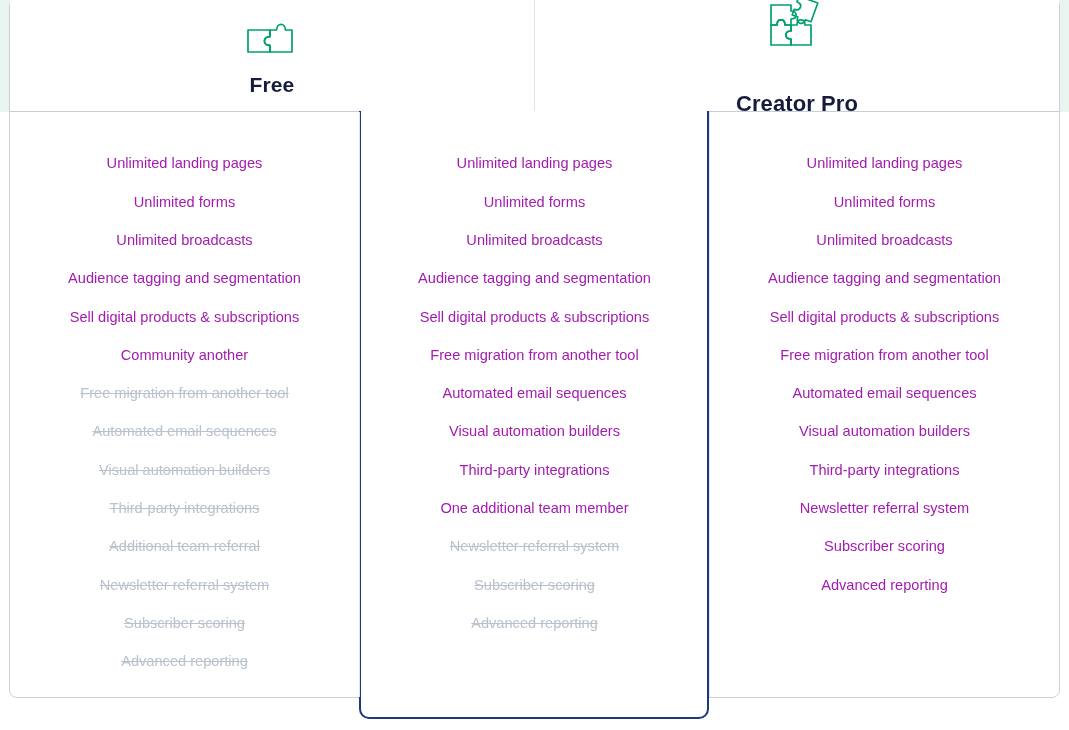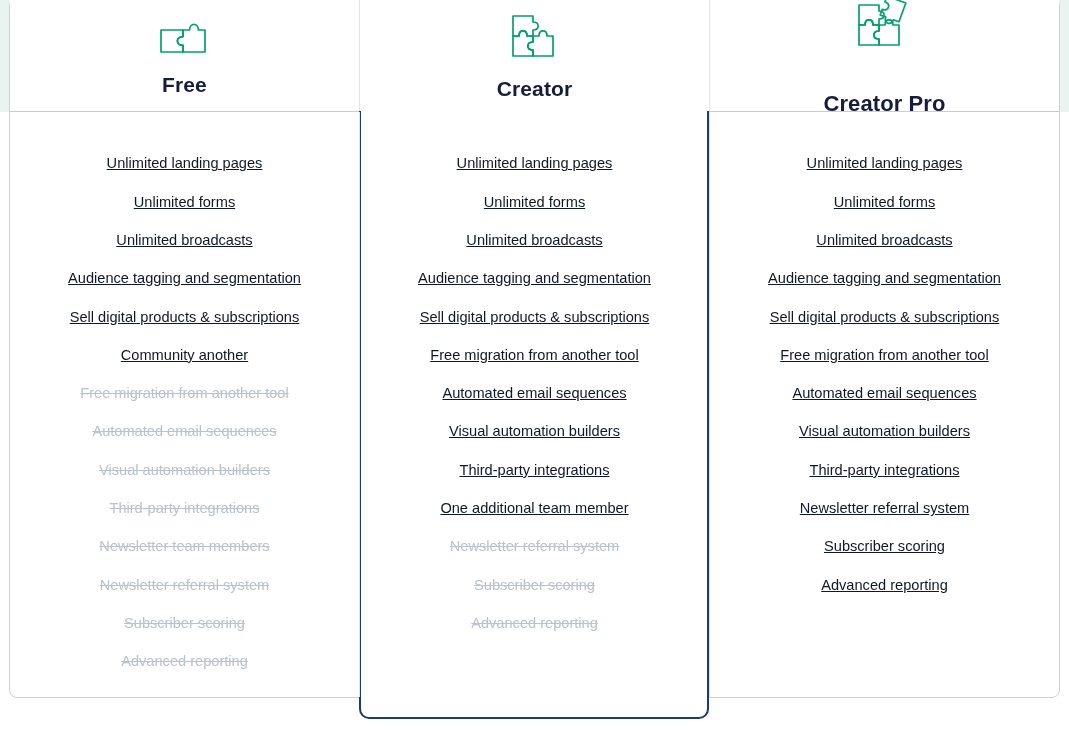--- a/index.html
+++ b/index.html
@@ -78,27 +78,26 @@
     flex: 1 1 0;
     border-right: 1px solid #dfe5eb;
     padding-top: 33px;
   }
   .body-cell:last-child { border-right: none; }
 
   .feature {
     text-align: center;
     font-size: 14.6px;
     line-height: 1.2;
-    color: #0f172a;
+    color: #a21caf;
     height: 38.3px;
     display: flex;
     align-items: center;
     justify-content: center;
     padding: 0 10px;
-    text-decoration: underline;
   }
   .feature.off {
     color: #b9c2cd;
     text-decoration: line-through;
     text-decoration-thickness: 1px;
   }
 
   
   #featured-card {
     position: absolute;
@@ -128,28 +127,20 @@
 
   <div id="table-container">
 
     <div class="header-row" id="header-row">
         <div class="header-cell">
           <span class="plan-icon"><svg width="56" height="48" viewBox="0 0 56 48" fill="none" stroke="#00a070" stroke-width="1.7" stroke-linejoin="round" stroke-linecap="round">
               <path d="M4,16 L26,16 L26,22.6 C18.52,22.6 18.52,31.4 26,31.4 L26,38 L4,38 Z"></path>
               <path d="M26,16 L32.6,16 C32.6,8.52 41.4,8.52 41.4,16 L48,16 L48,38 L26,38 L26,31.4 C18.52,31.4 18.52,22.6 26,22.6 Z"></path>
             </svg></span>
           <div class="plan-name">Free</div>
-        </div>
-        <div class="header-cell">
-          <span class="plan-icon"><svg width="56" height="56" viewBox="0 0 56 56" fill="none" stroke="#00a070" stroke-width="1.7" stroke-linejoin="round" stroke-linecap="round">
-              <path d="M6,6 L26,6 L26,12 C32.8,12 32.8,20 26,20 L26,26 L20,26 C20,19.2 12,19.2 12,26 L6,26 Z"></path>
-              <path d="M6,26 L12,26 C12,19.2 20,19.2 20,26 L26,26 L26,32 C19.2,32 19.2,40 26,40 L26,46 L6,46 Z"></path>
-              <path d="M26,26 L32,26 C32,19.2 40,19.2 40,26 L46,26 L46,46 L26,46 L26,40 C19.2,40 19.2,32 26,32 Z"></path>
-            </svg></span>
-          <div class="plan-name">Creator</div>
         </div>
         <div class="header-cell">
           <span class="plan-icon"><svg width="64" height="60" viewBox="0 0 64 60" fill="none" stroke="#00a070" stroke-width="1.7" stroke-linejoin="round" stroke-linecap="round">
               <path d="M6,12 L26,12 L26,18 C32.8,18 32.8,26 26,26 L26,32 L20,32 C20,25.2 12,25.2 12,32 L6,32 Z"></path>
               <path d="M6,32 L12,32 C12,25.2 20,25.2 20,32 L26,32 L26,38 C19.2,38 19.2,46 26,46 L26,52 L6,52 Z"></path>
               <path d="M26,32 L32,32 C32,25.2 40,25.2 40,32 L46,32 L46,52 L26,52 L26,46 C19.2,46 19.2,38 26,38 Z"></path>
               <g transform="rotate(20 40 16)">
                 <path d="M30,6 L50,6 L50,26 L44,26 C44,32.8 36,32.8 36,26 L30,26 L30,20 C36.8,20 36.8,12 30,12 Z"></path>
               </g>
             </svg></span>
@@ -162,21 +153,21 @@
           <div class="feature">Unlimited landing pages</div>
           <div class="feature">Unlimited forms</div>
           <div class="feature">Unlimited broadcasts</div>
           <div class="feature">Audience tagging and segmentation</div>
           <div class="feature">Sell digital products &amp; subscriptions</div>
           <div class="feature">Community another</div>
           <div class="feature off">Free migration from another tool</div>
           <div class="feature off">Automated email sequences</div>
           <div class="feature off">Visual automation builders</div>
           <div class="feature off">Third-party integrations</div>
-          <div class="feature off">Newsletter team members</div>
+          <div class="feature off">Additional team referral</div>
           <div class="feature off">Newsletter referral system</div>
           <div class="feature off">Subscriber scoring</div>
           <div class="feature off">Advanced reporting</div>
         </div>
         <div class="body-cell">
           <div class="feature">Unlimited landing pages</div>
           <div class="feature">Unlimited forms</div>
           <div class="feature">Unlimited broadcasts</div>
           <div class="feature">Audience tagging and segmentation</div>
           <div class="feature">Sell digital products &amp; subscriptions</div>

